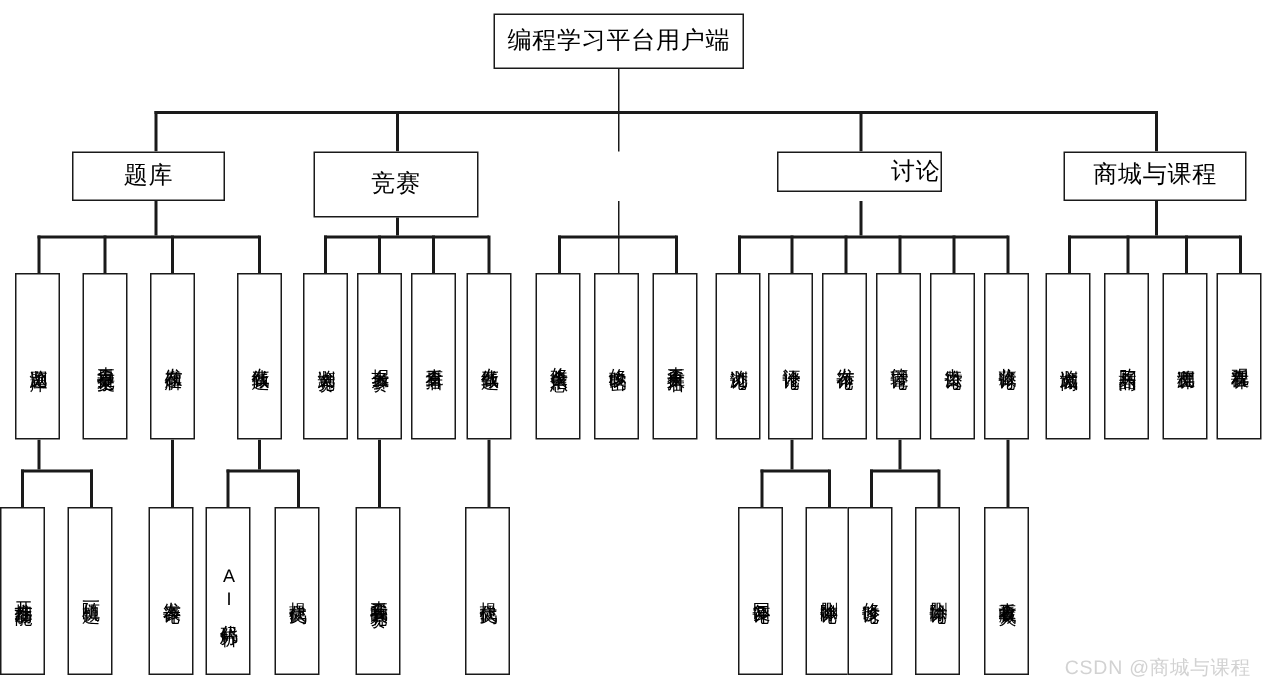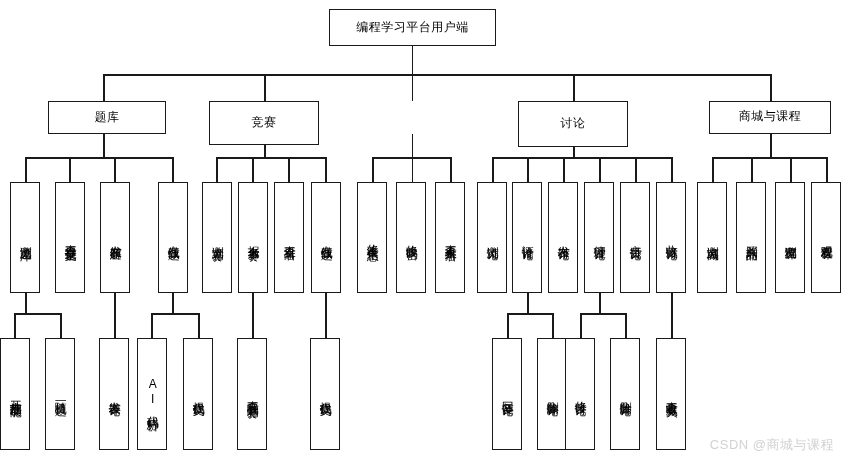--- a/index.html
+++ b/index.html
@@ -25,21 +25,21 @@
   }
   .node .lbl{
     display:block;
     line-height:1.12;
     text-align:center;
     letter-spacing:0.5px;
   }
   
   .node.h .lbl{
     writing-mode:horizontal-tb;
-    font-size:12px;
+    font-size:16px;
   }
   
   .node.v .lbl{
     writing-mode:vertical-rl;
     text-orientation:upright;
     font-size:12px;
     letter-spacing:1px;
   }
 
   
@@ -70,27 +70,27 @@
   <div class="ln v" style="left:411.5px;top:46px;height:28px;"></div>
 
   <div class="ln h" style="left:103px;top:74px;width:667px;"></div>
 
   <div class="ln v" style="left:103px;top:74px;height:27px;"></div>
   <div class="ln v" style="left:264px;top:74px;height:27px;"></div>
   <div class="ln v" style="left:411.5px;top:74px;height:27px;"></div>
   <div class="ln v" style="left:573px;top:74px;height:27px;"></div>
   <div class="ln v" style="left:770px;top:74px;height:27px;"></div>
 
-  <div class="node h" style="left:48px;top:101px;width:118px;height:33px;">
+  <div class="node h" style="left:48px;top:101px;width:102px;height:33px;">
     <span class="lbl">题库</span>
   </div>
   <div class="node h" style="left:209px;top:101px;width:110px;height:44px;">
     <span class="lbl">竞赛</span>
   </div>
-  <div class="node h" style="left:518px;top:101px;width:110px;height:46px;">
+  <div class="node h" style="left:518px;top:101px;width:110px;height:27px;justify-content:flex-end;">
     <span class="lbl">讨论</span>
   </div>
   <div class="node h" style="left:709px;top:101px;width:122px;height:33px;font-family:Liberation Mono, monospace;">
     <span class="lbl">商城与课程</span>
   </div>
 
   <div class="ln v" style="left:103px;top:134px;height:23px;"></div>
   <div class="ln h" style="left:25px;top:157px;width:148px;"></div>
   <div class="ln v" style="left:25px;top:157px;height:25px;"></div>
   <div class="ln v" style="left:69px;top:157px;height:25px;"></div>

